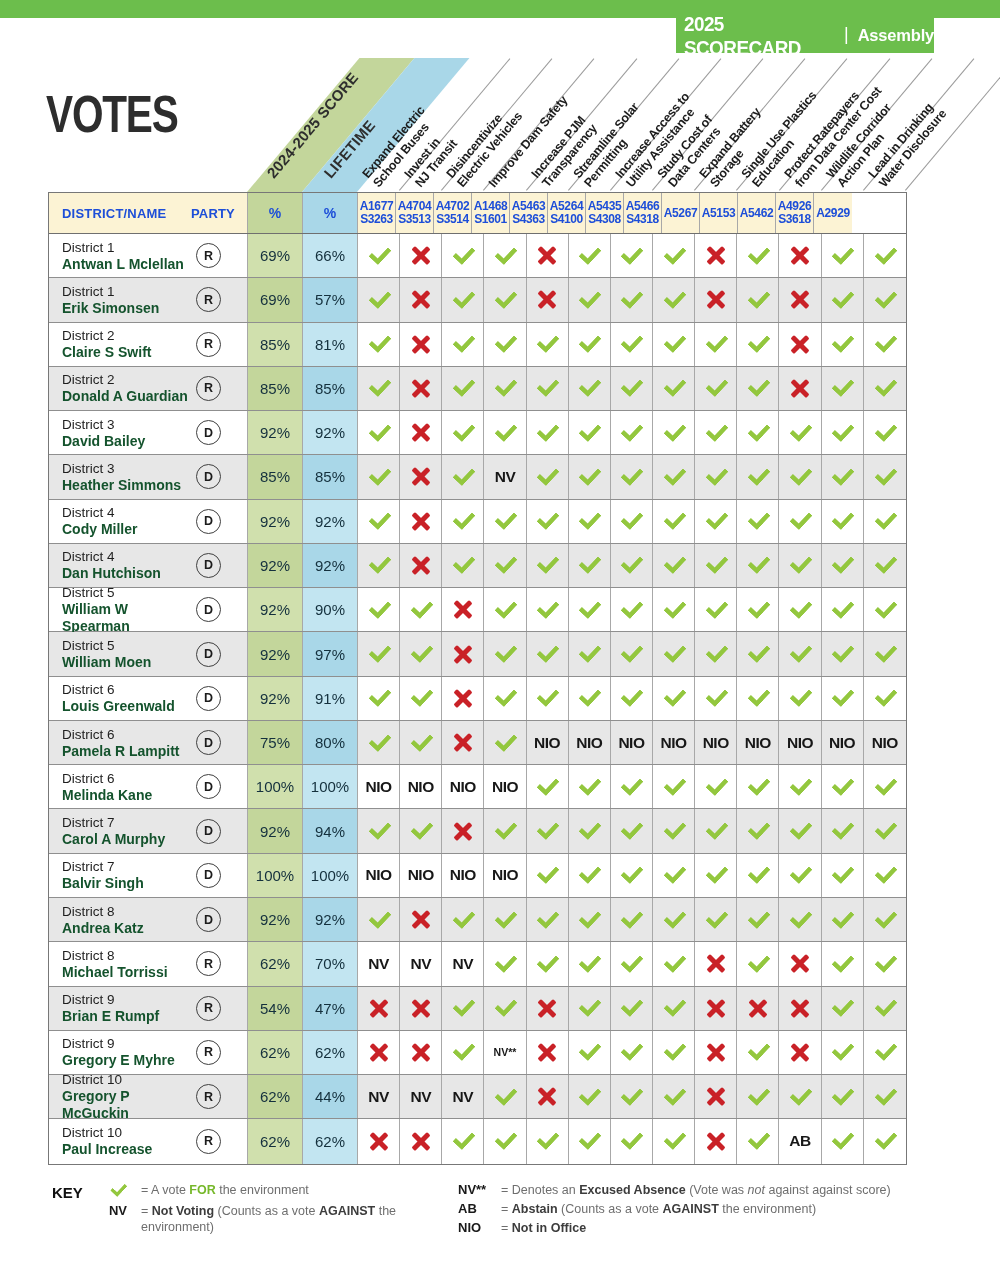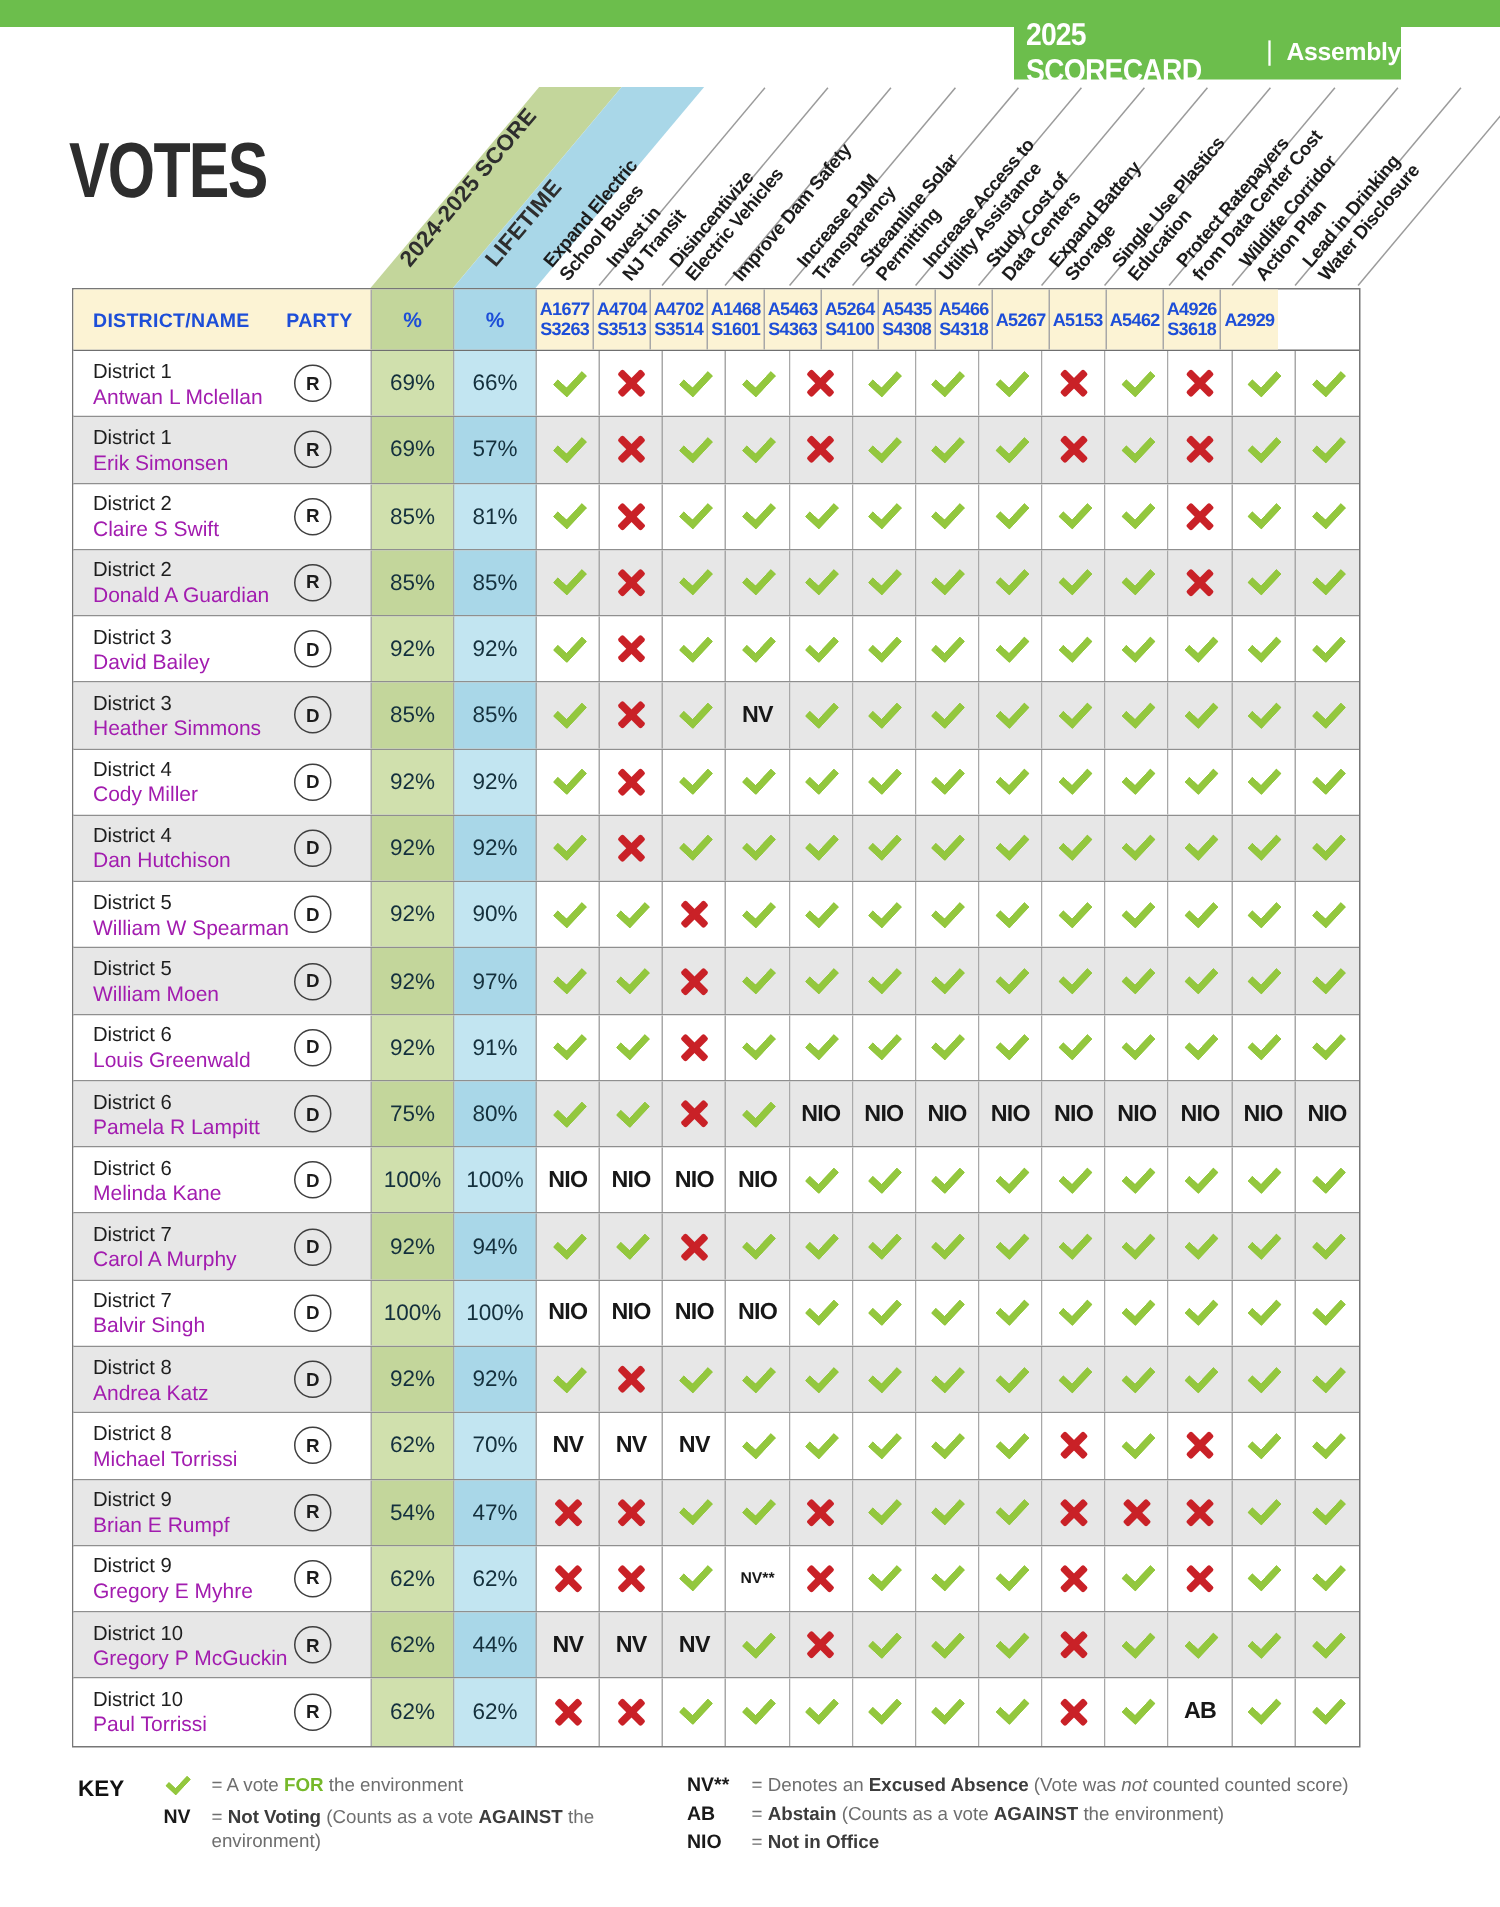--- a/index.html
+++ b/index.html
@@ -43,21 +43,21 @@
   .hc.last{border-right:none;}
 
   .row{display:flex;height:44.28px;box-sizing:border-box;border-bottom:1px solid #8f8f8f;}
   .row.lastrow{border-bottom:none;}
   .cell{box-sizing:border-box;border-right:1px solid #a8a8a8;display:flex;align-items:center;justify-content:center;}
   .cell.last{border-right:none;}
   .namecell{width:199px;justify-content:space-between;padding:0 26px 0 13px;background:#fff;}
   .row.alt .namecell{background:var(--rowGrey);}
   .nm{display:flex;flex-direction:column;line-height:17px;}
   .nm .district{font-size:13.5px;color:#1e1e1e;}
-  .nm .name{font-size:14px;font-weight:400;color:#a21caf;}
+  .nm .name{font-size:14px;font-weight:700;color:#14532d;}
   .party{width:23px;height:23px;border:1.6px solid #3f3f3f;border-radius:50%;display:flex;flex:none;
     align-items:center;justify-content:center;font-size:12.5px;font-weight:700;color:#1c1c1c;}
   .pcell{width:55px;font-size:15px;color:#14303d;}
   .row .score{background:var(--scoreLight);}
   .row.alt .score{background:var(--scoreDark);}
   .row .life{background:var(--lifeLight);}
   .row.alt .life{background:var(--lifeDark);}
   .vote{width:42.154px;background:#fff;}
   .row.alt .vote{background:var(--rowGrey);}
   .vtext{font-weight:700;font-size:15.5px;color:#171717;letter-spacing:-0.5px;}
@@ -1175,21 +1175,21 @@
             <span class="ck"></span>
           </div>
           <div class="cell vote last">
             <span class="ck"></span>
           </div>
         </div>
         <div class="row lastrow">
           <div class="cell namecell">
             <div class="nm">
               <span class="district">District 10</span>
-              <span class="name">Paul Torrissi</span>
+              <span class="name">Paul Increase</span>
             </div>
             <span class="party">R</span>
           </div>
           <div class="cell pcell score">62%</div>
           <div class="cell pcell life">62%</div>
           <div class="cell vote">
             <span class="xm"></span>
           </div>
           <div class="cell vote">
             <span class="xm"></span>
@@ -1240,21 +1240,21 @@
         <span class="keytext"><span>= A vote </span><span style="font-weight: 700; color: rgb(118, 184, 42);">FOR</span><span> the environment</span></span>
       </div>
       <div class="keyitem">
         <span class="keysym">NV</span>
         <span class="keytext"><span>= </span><span style="font-weight: 700; color: rgb(60, 60, 60);">Not Voting</span><span> (Counts as a vote </span><span style="font-weight: 700; color: rgb(60, 60, 60);">AGAINST</span><span> the environment)</span></span>
       </div>
     </div>
   <div class="keycol" id="key-right">
       <div class="keyitem">
         <span class="keysym">NV**</span>
-        <span class="keytext"><span>= Denotes an </span><span style="font-weight: 700; color: rgb(60, 60, 60);">Excused Absence</span><span> (Vote was </span><span style="font-style: italic;">not</span><span> counted counted score)</span></span>
+        <span class="keytext"><span>= Denotes an </span><span style="font-weight: 700; color: rgb(60, 60, 60);">Excused Absence</span><span> (Vote was </span><span style="font-style: italic;">not</span><span> against against score)</span></span>
       </div>
       <div class="keyitem">
         <span class="keysym">AB</span>
         <span class="keytext"><span>= </span><span style="font-weight: 700; color: rgb(60, 60, 60);">Abstain</span><span> (Counts as a vote </span><span style="font-weight: 700; color: rgb(60, 60, 60);">AGAINST</span><span> the environment)</span></span>
       </div>
       <div class="keyitem">
         <span class="keysym">NIO</span>
         <span class="keytext"><span>= </span><span style="font-weight: 700; color: rgb(60, 60, 60);">Not in Office</span></span>
       </div>
     </div>

